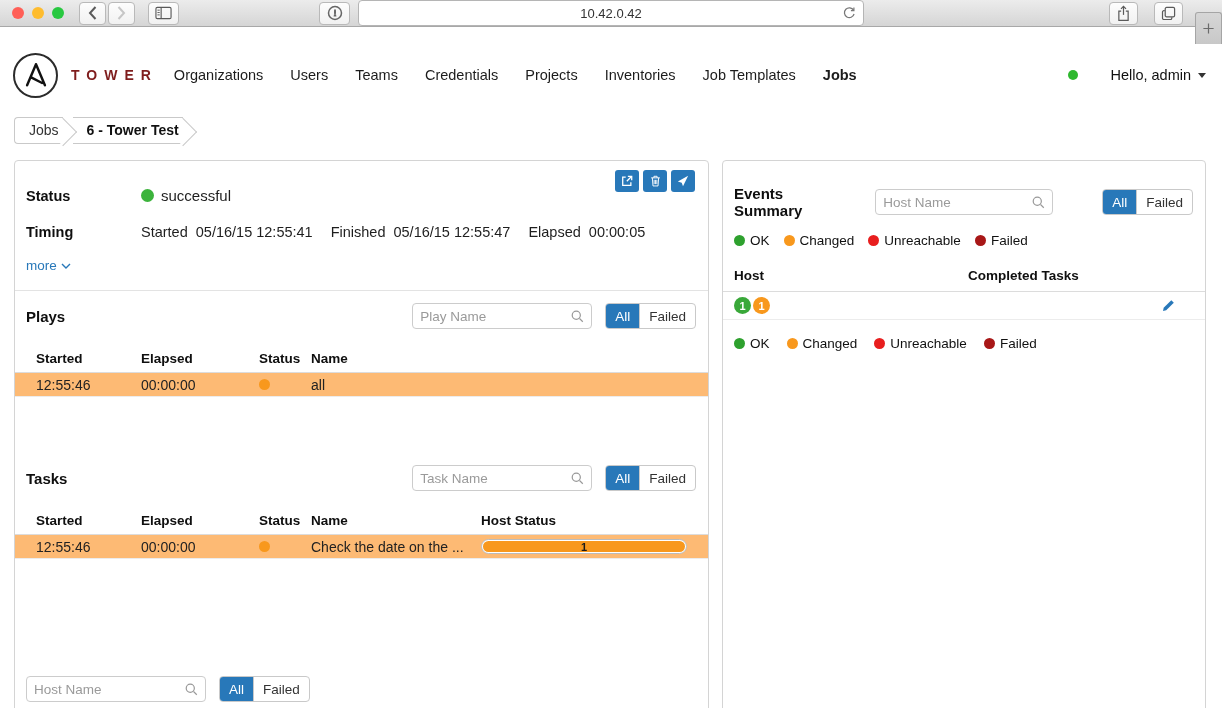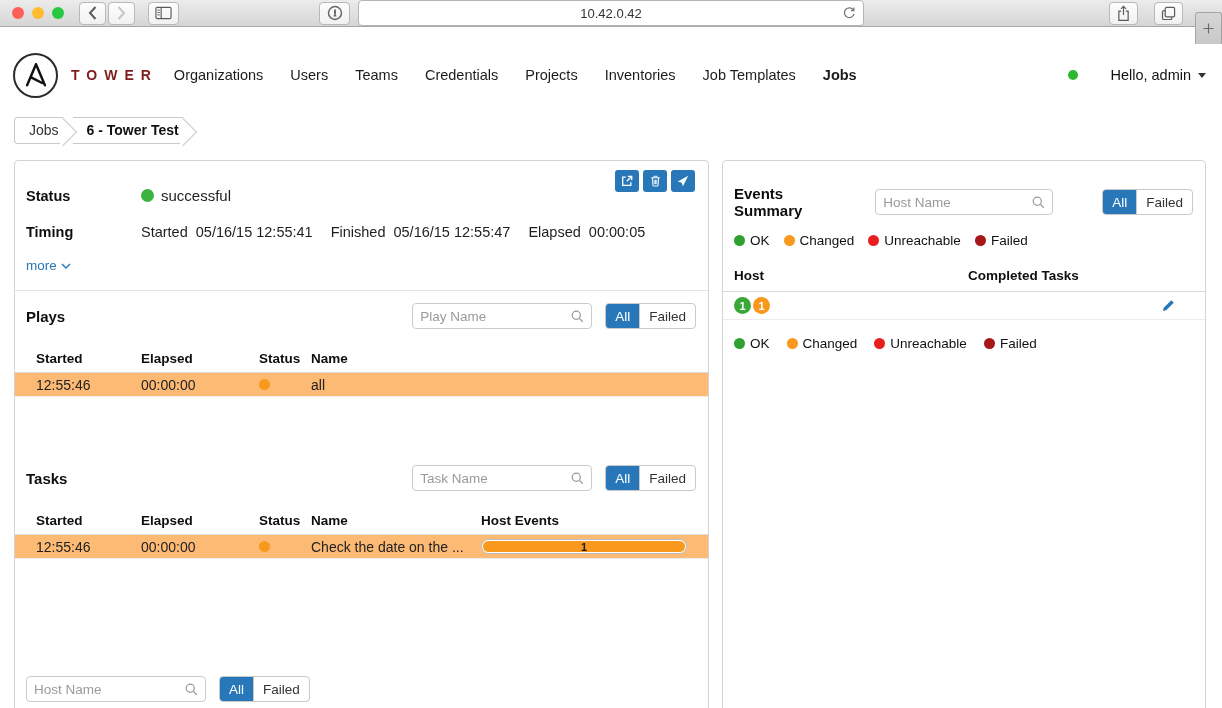--- a/index.html
+++ b/index.html
@@ -333,21 +333,21 @@
     <div class="toggle-group">
       <span class="toggle-btn active">All</span>
       <span class="toggle-btn plain">Failed</span>
     </div>
   </div>
   <div class="table-header">
     <span class="col-started">Started</span>
     <span class="col-elapsed">Elapsed</span>
     <span class="col-status">Status</span>
     <span class="col-name-t">Name</span>
-    <span class="col-hoststatus">Host Events</span>
+    <span class="col-hoststatus">Host Status</span>
   </div>
   <div class="t-row">
     <span class="col-started">12:55:46</span>
     <span class="col-elapsed">00:00:00</span>
     <span class="col-status"><span class="dot dot-changed"></span></span>
     <span class="col-name-t">Check the date on the ...</span>
     <span class="col-hoststatus">
       <span class="host-status-bar">
         <span class="host-status-fill">1</span>
       </span>

